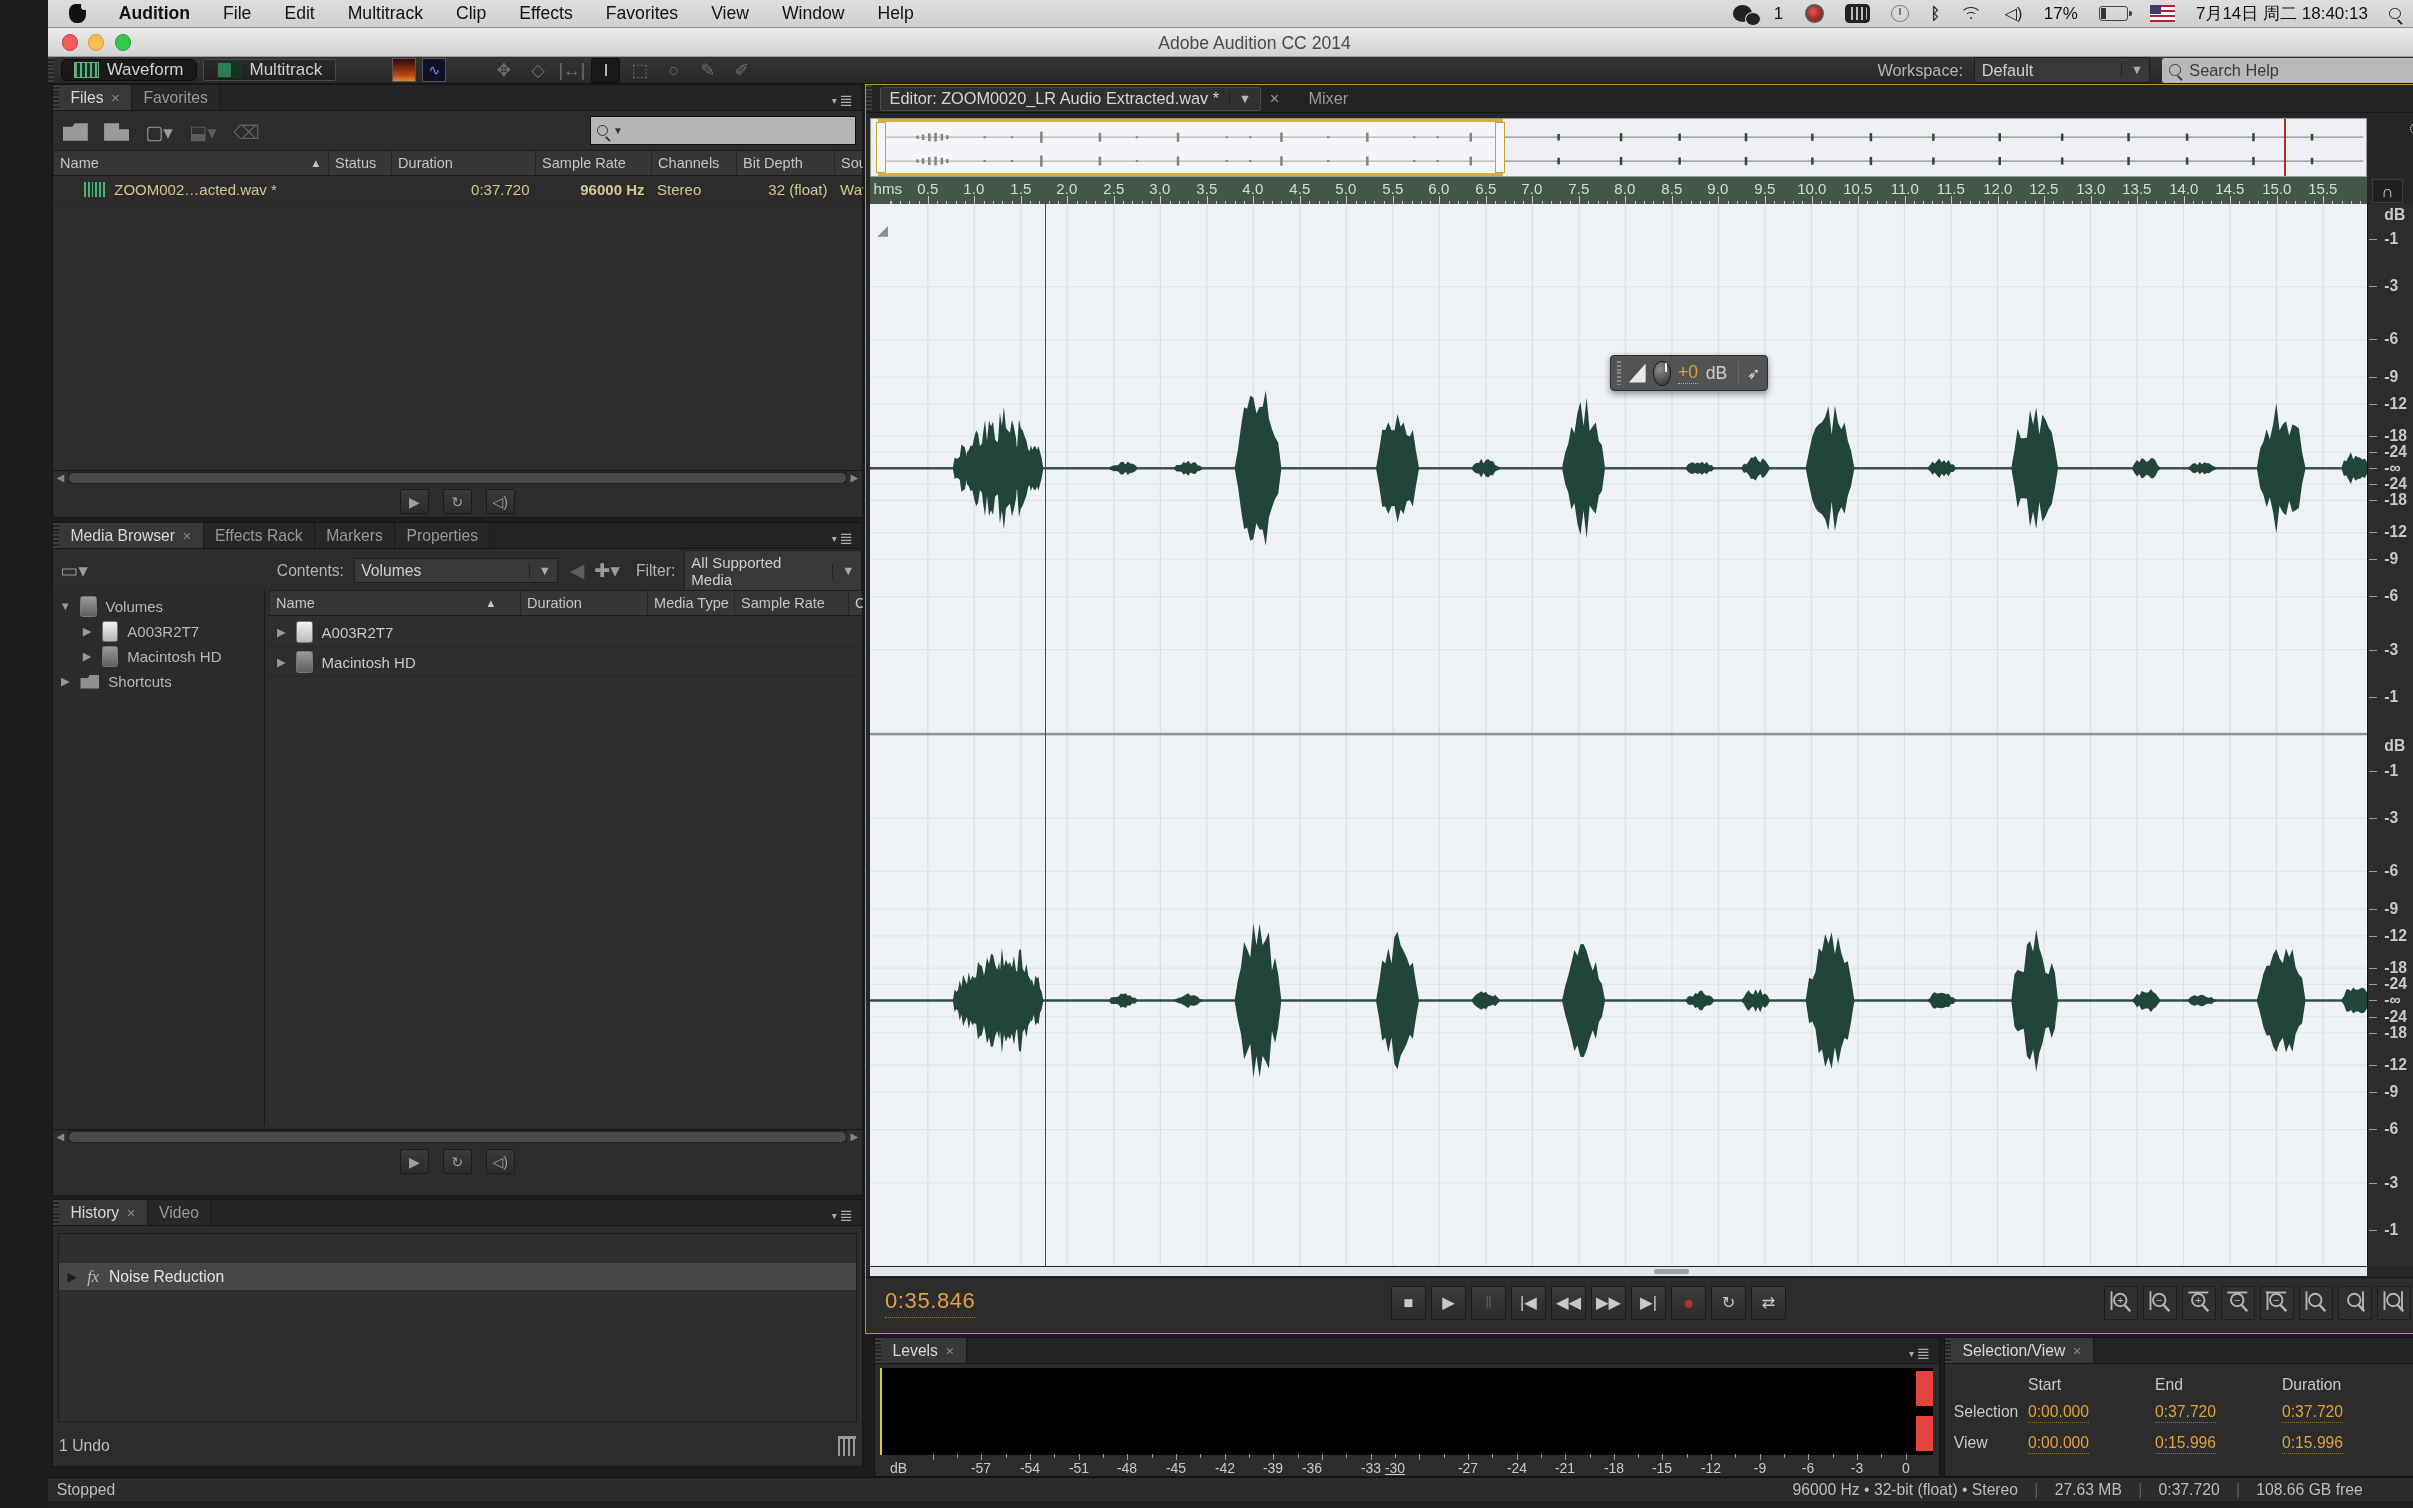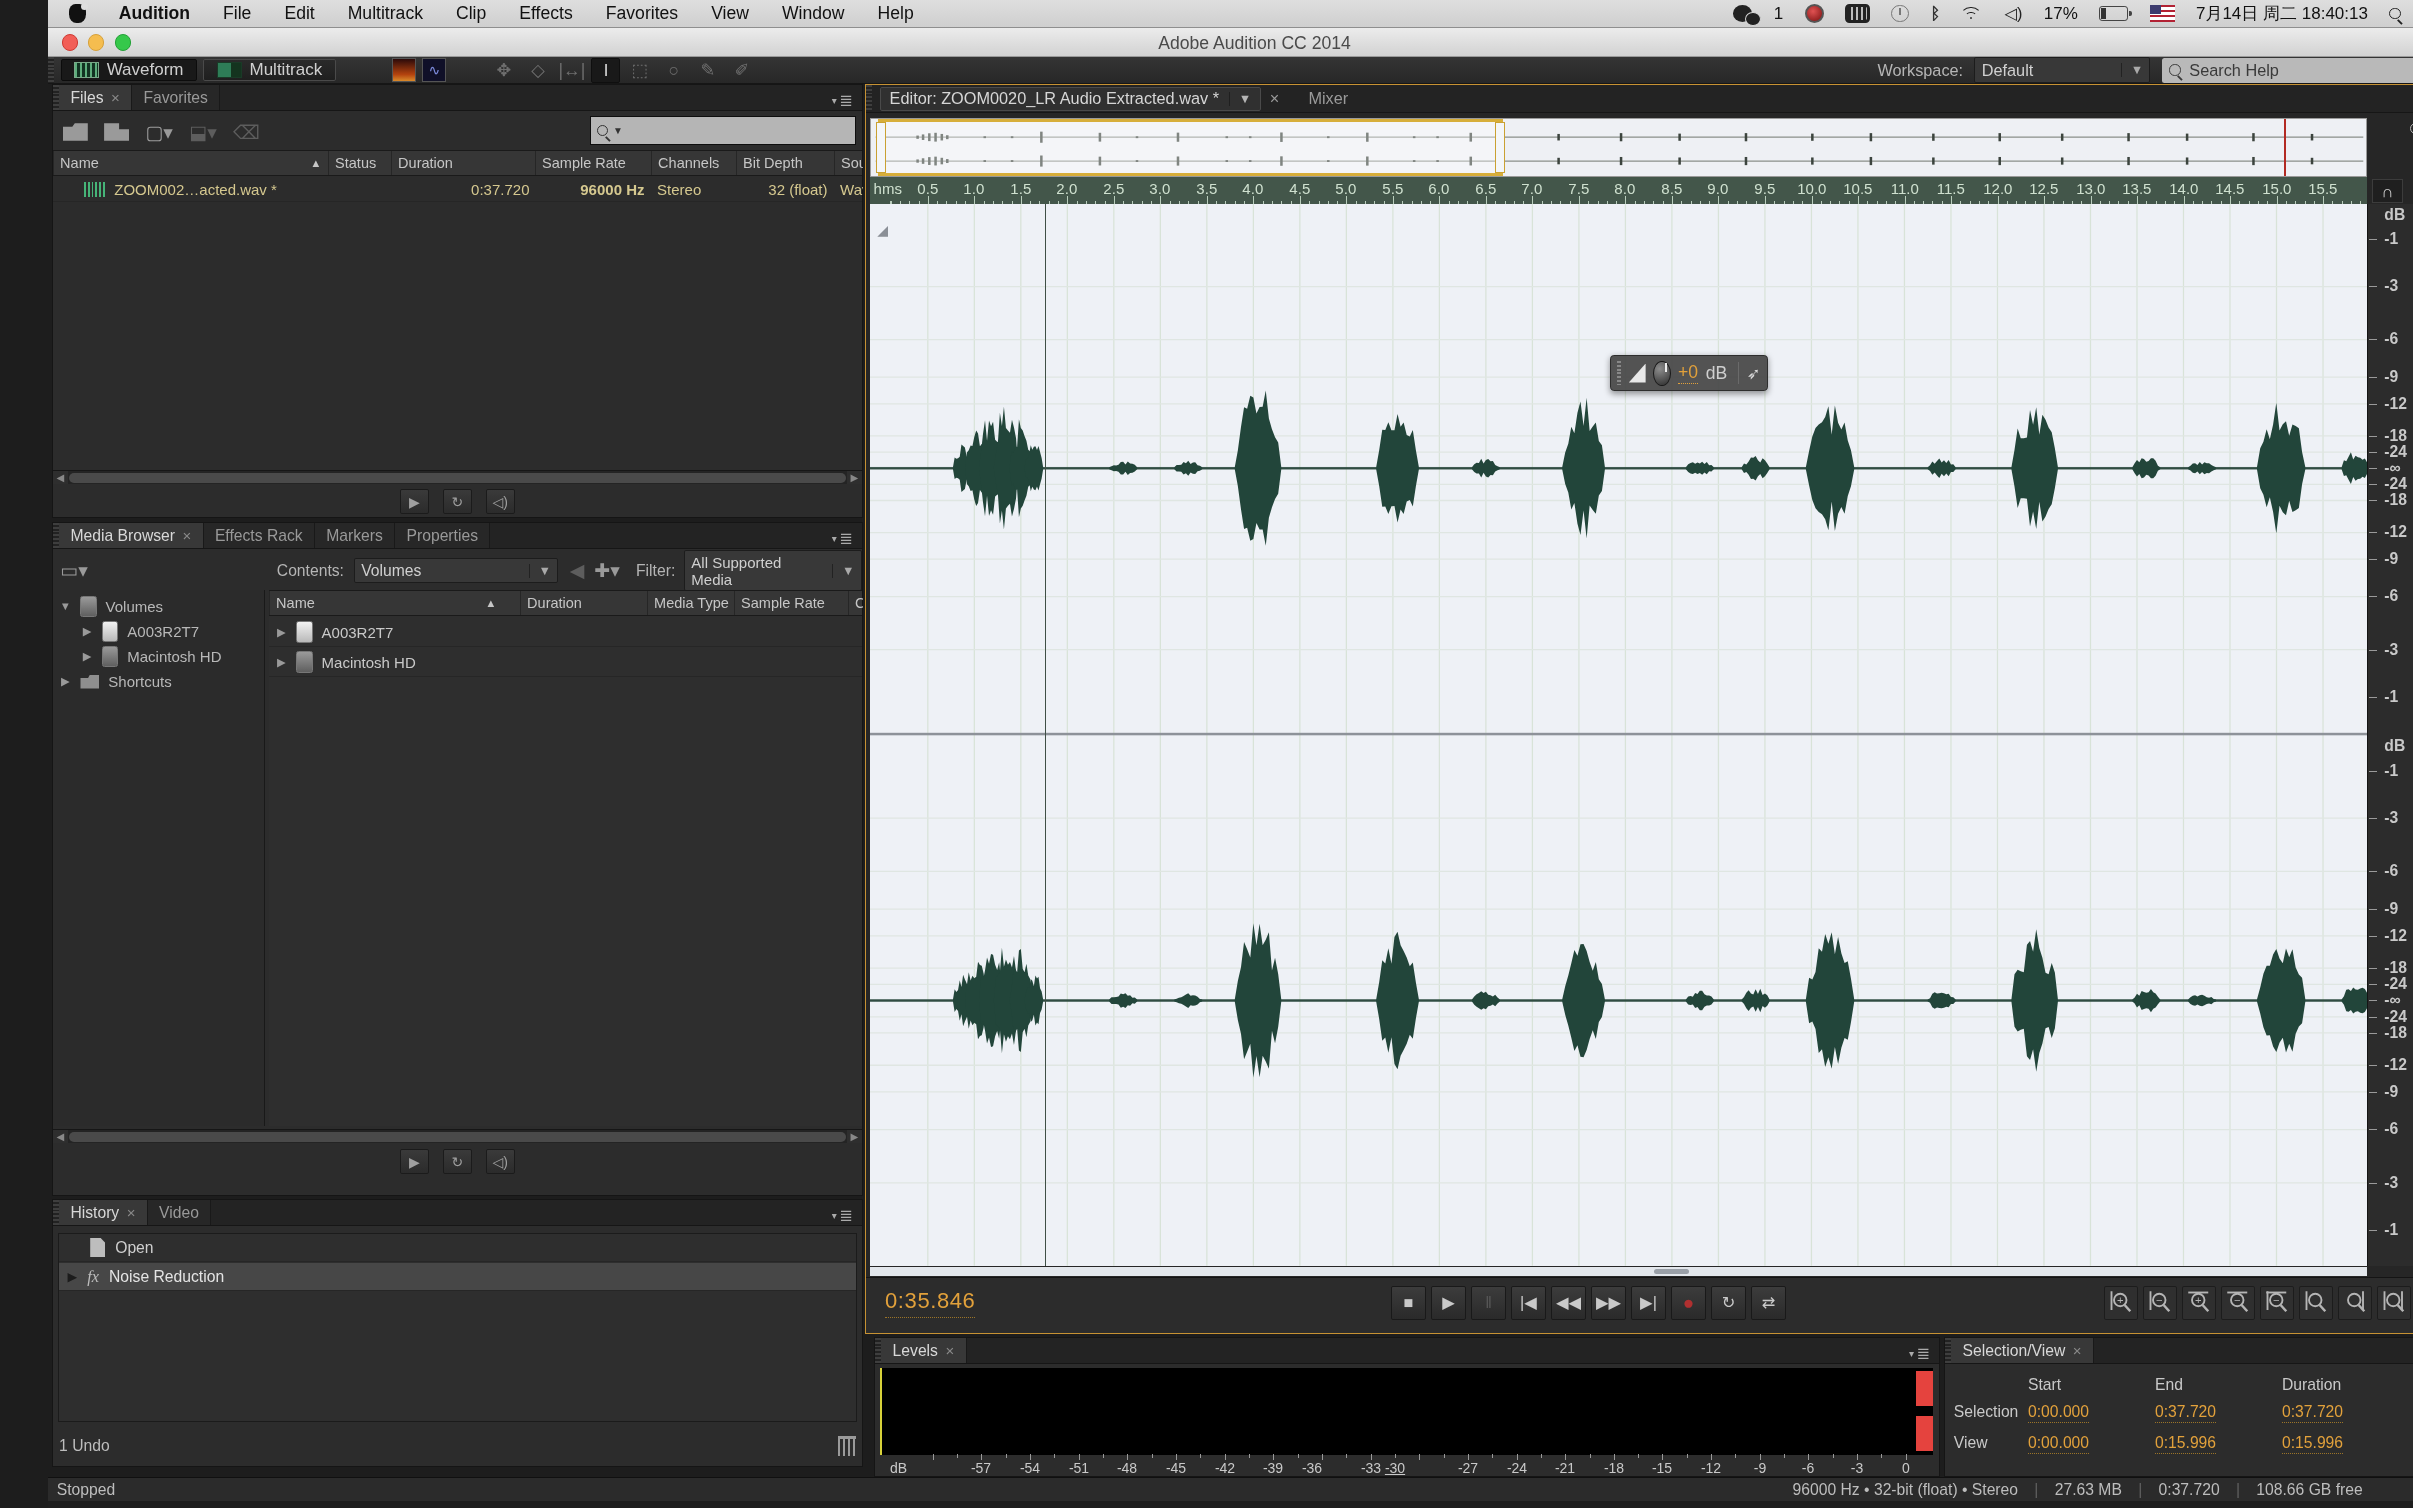--- a/index.html
+++ b/index.html
@@ -234,21 +234,21 @@
 
   <div class="abs" id="titlebar">
     <span class="light" style="left:14px;background:#f25e57;border:0.6px solid #ce3a33;"></span>
     <span class="light" style="left:40px;background:#f5bd4f;border:0.6px solid #d6a13b;"></span>
     <span class="light" style="left:67px;background:#35c84a;border:0.6px solid #24a138;"></span>
     <div id="title-text">Adobe Audition CC 2014</div>
   </div>
 
   <div class="abs" id="apptoolbar">
     <div class="grip"></div>
-    <div class="modebtn" style="background:#191919;border-color:#0c0c0c;">
+    <div class="modebtn" style="background:#191919;border-color:#0c0c0c;border-radius:6px;">
       <span class="wv-ic"></span>
       <span>Waveform</span>
     </div>
     <div class="modebtn">
       <span class="mt-ic"></span>
       <span>Multitrack</span>
     </div>
     <div class="toolgap"></div>
     <div class="smalltoggle spec"></div>
     <div class="smalltoggle wavb">∿</div>
@@ -442,25 +442,20 @@
         <div class="tab active">
           <span>History</span>
           <span class="x">×</span>
         </div>
         <div class="tab">
           <span>Video</span>
         </div>
         <span class="pmenu"><span class="car">▾</span>≣</span>
       </div>
     <div id="hist-list">
-        <div class="histrow" style="top: 0px;">
-          <span style="width: 12.6px;"></span>
-          <span class="hdoc"></span>
-          <span>Open</span>
-        </div>
         <div class="histrow sel" style="top: 29px;">
           <span class="hmark">▶</span>
           <span class="hfx">fx</span>
           <span>Noise Reduction</span>
         </div>
       </div>
     <div id="hist-foot">
       <span>1 Undo</span>
       <span class="trash"></span>
     </div>

